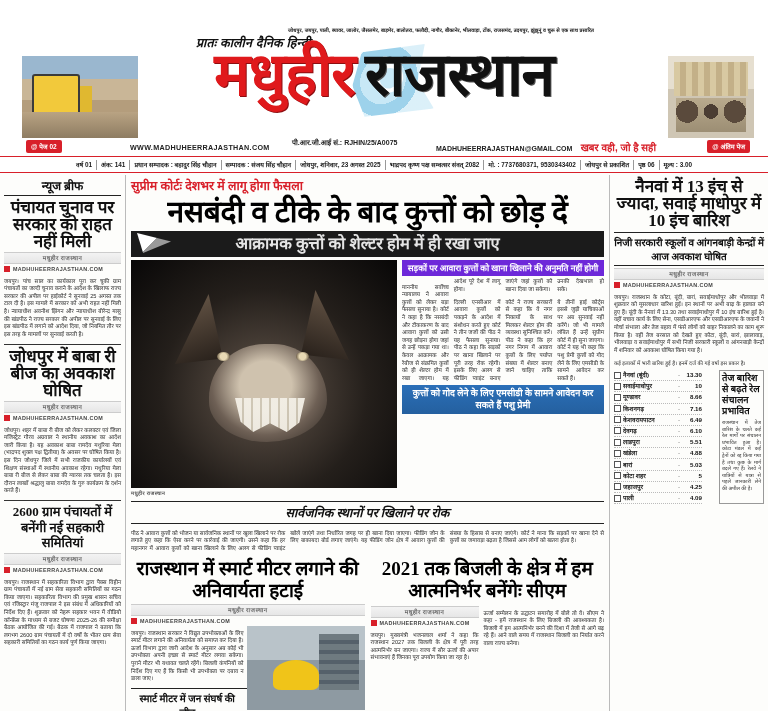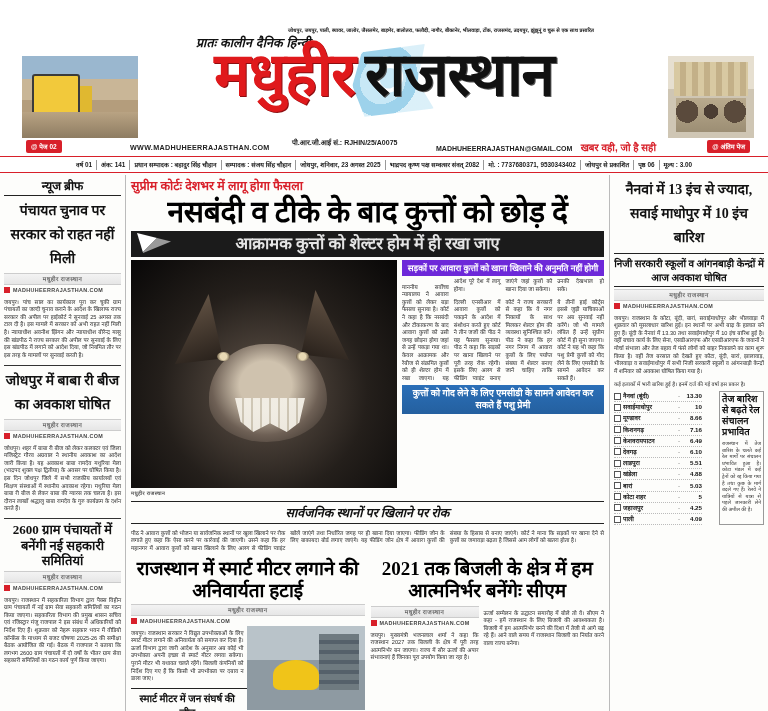--- a/index.html
+++ b/index.html
@@ -110,21 +110,21 @@
   .col-left{width:126px;padding:0 4px;box-sizing:border-box;border-right:1px solid #bbb;}
   .col-mid{width:484px;padding:0 5px;box-sizing:border-box;border-right:1px solid #bbb;}
   .col-right{width:158px;padding:0 4px;box-sizing:border-box;}
 
   h2.brief{
     margin:2px 0 1px;text-align:center;font-size:12px;font-weight:bold;
     font-family:"Liberation Serif","DejaVu Serif",serif;
     border-bottom:1.4px solid #222;padding-bottom:1px;
   }
   h3.sidehead{
-    margin:3px 0 2px;text-align:center;font-size:14px;line-height:24px;
+    margin:3px 0 2px;text-align:center;font-size:17px;line-height:17px;
     font-weight:bold;font-family:"Liberation Serif","DejaVu Serif",serif;color:#111;
   }
   h3.sidehead.small{font-size:13px;line-height:15.5px;}
   .credit{
     text-align:center;font-size:6px;font-weight:bold;color:#6b6b6b;
     background:linear-gradient(#f3f3f3,#e6e6e6);border-top:1px solid #ccc;
     border-bottom:1px solid #ccc;margin:2px 0 1px;padding:1px 0;letter-spacing:.4px;
   }
   .byline{
     display:flex;align-items:center;gap:3px;margin:2px 0 2px;

